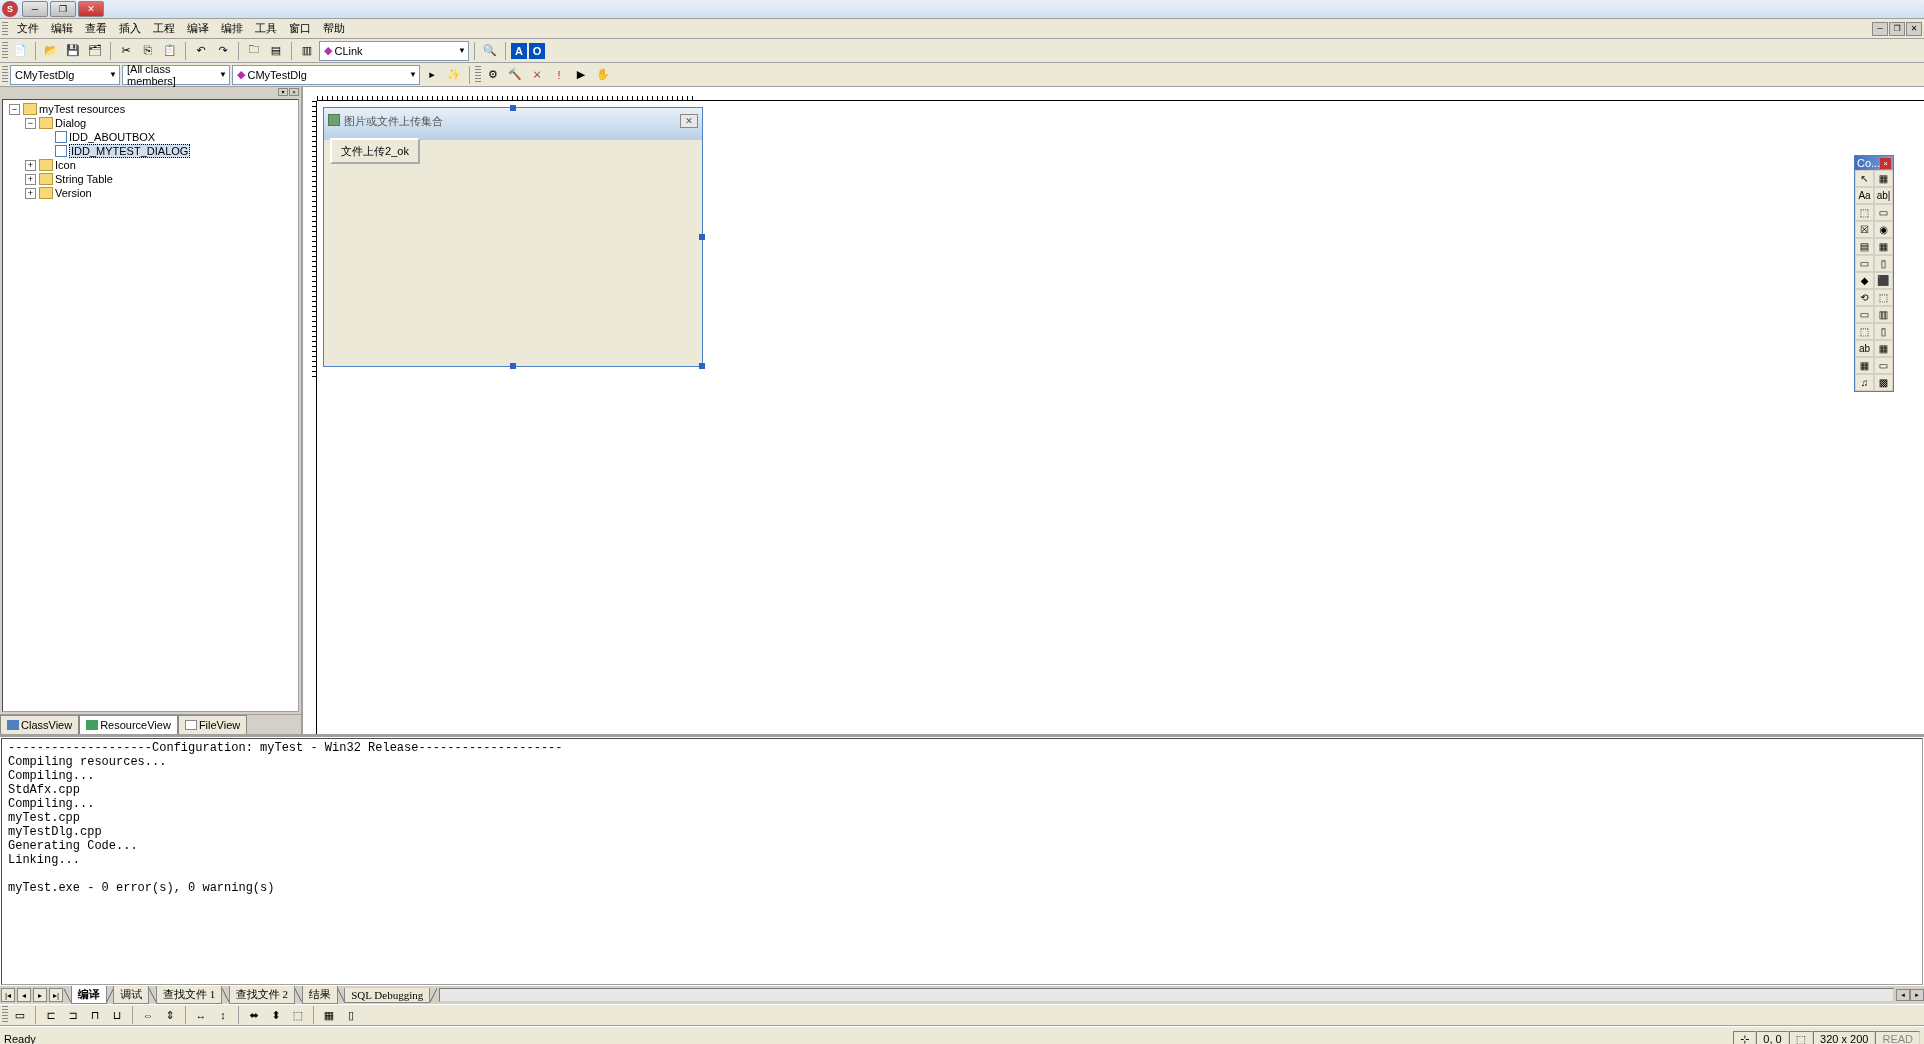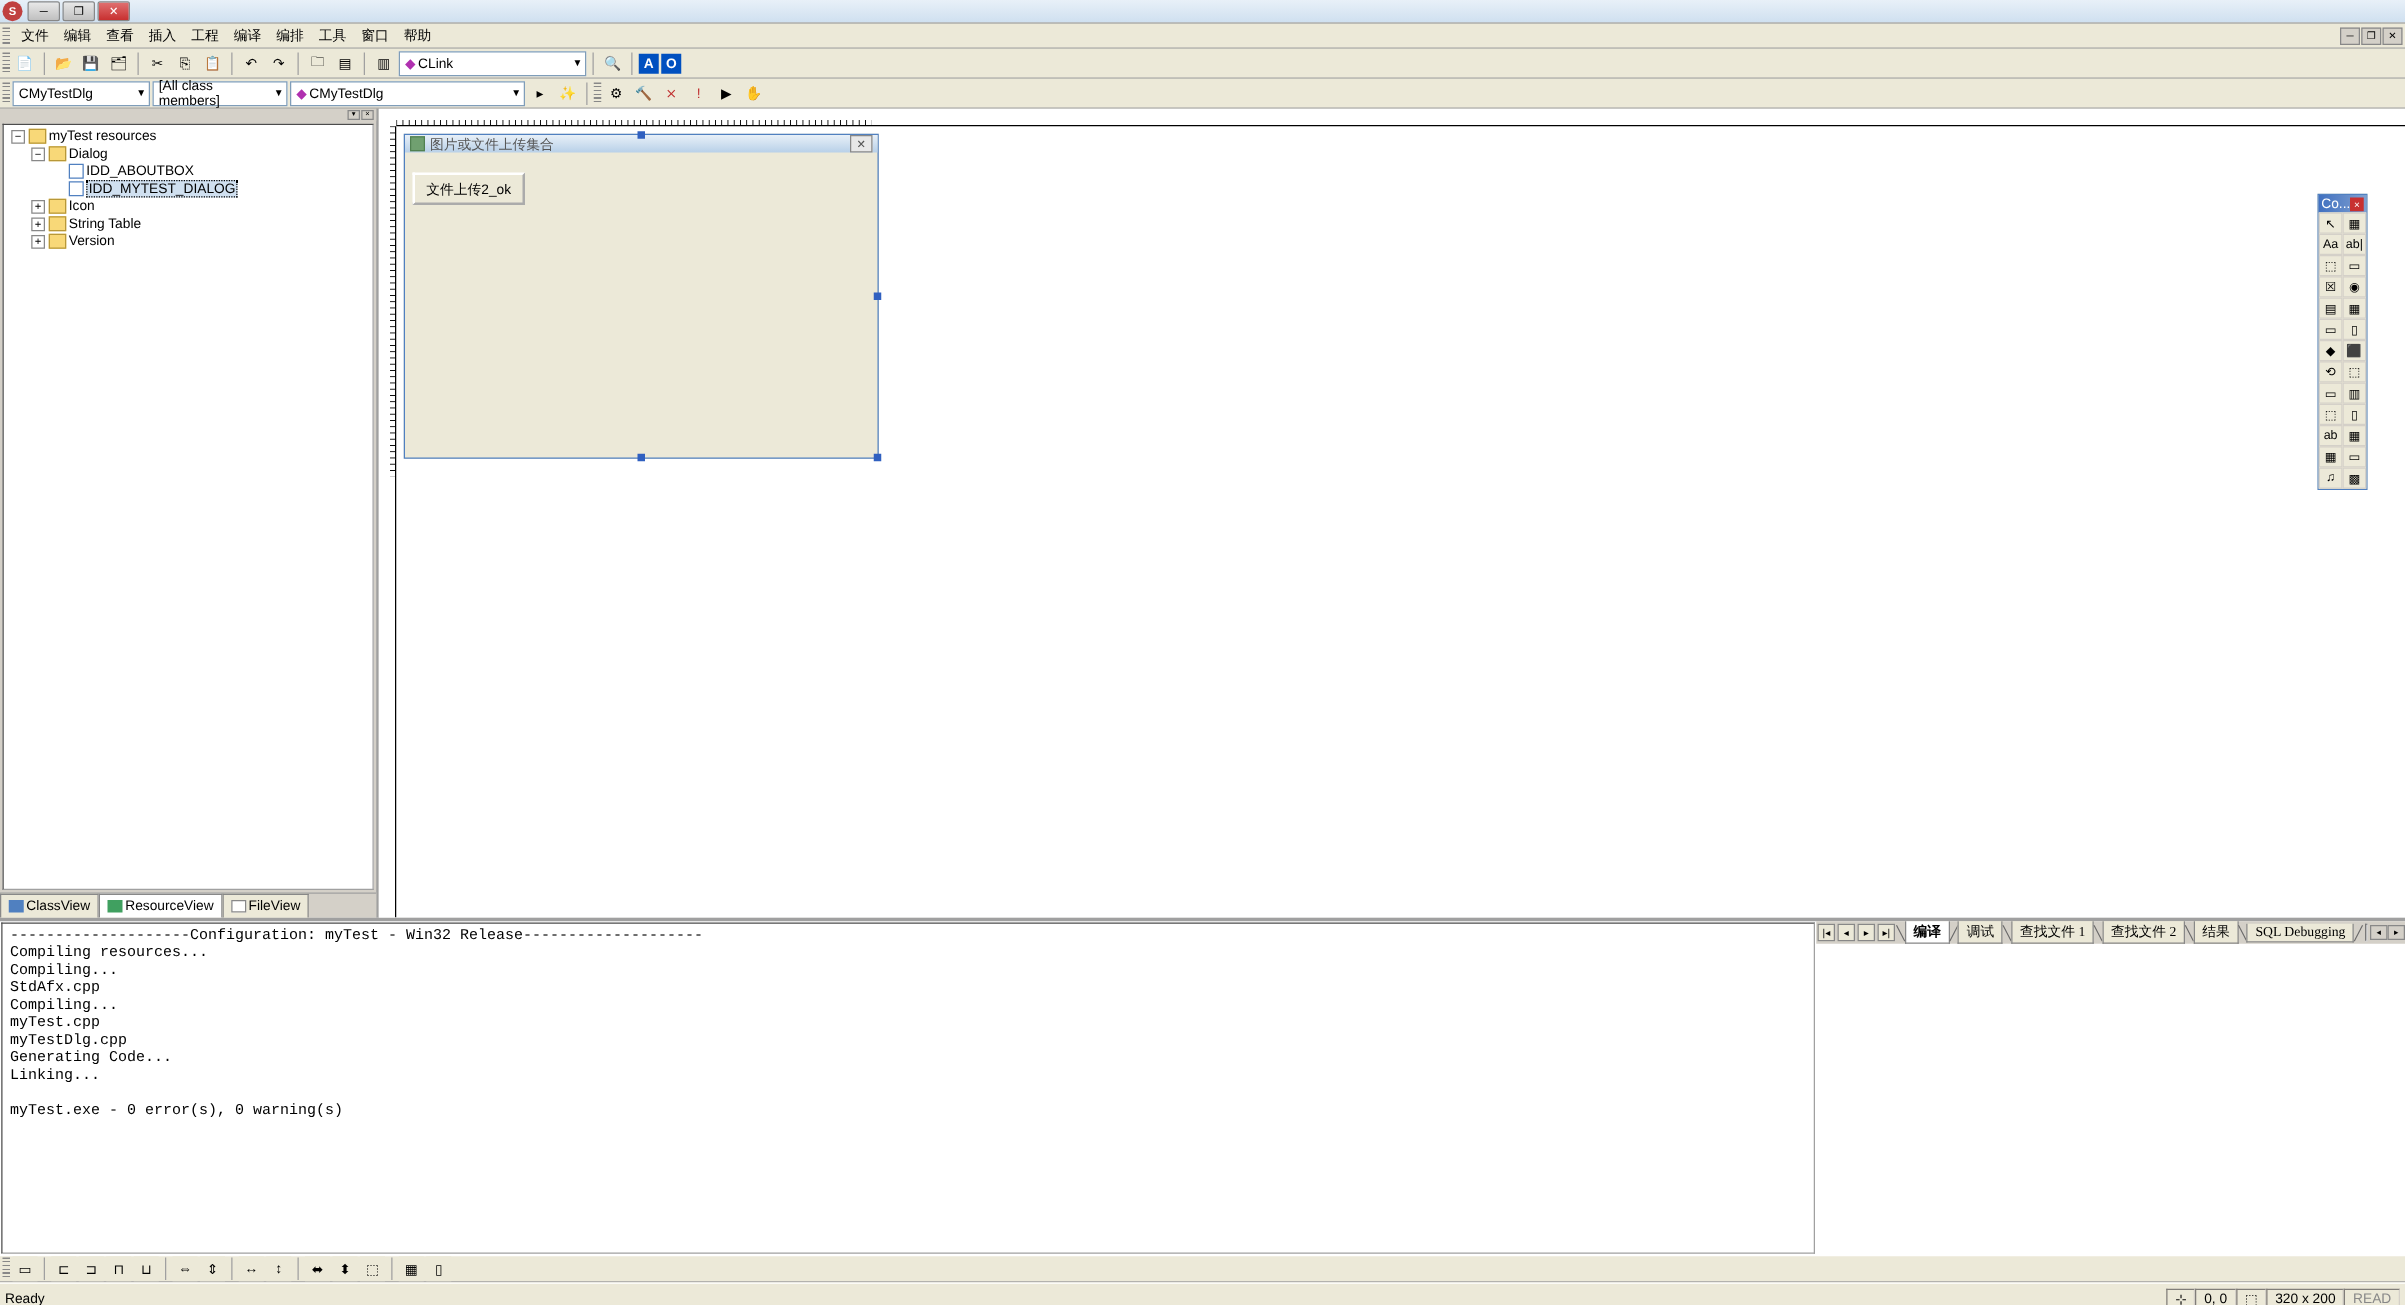--- a/index.html
+++ b/index.html
@@ -59,39 +59,39 @@
 .left-tab.active { background: #fff; justify-content: center; }
 
 
 .editor-area { flex: 1; background: #fff; position: relative; overflow: hidden; }
 .ruler-h { position: absolute; top: 0; left: 14px; right: 0; height: 14px; background: #fff; border-bottom: 1px solid #000; }
 .ruler-h-inner { height: 100%; background-image: repeating-linear-gradient(to right, #000 0, #000 1px, transparent 1px, transparent 5px); background-size: 5px 5px; background-position: 0 9px; background-repeat: repeat-x; width: 380px; }
 .ruler-v { position: absolute; top: 14px; left: 0; width: 14px; bottom: 0; background: #fff; border-right: 1px solid #000; }
 .ruler-v-inner { width: 100%; background-image: repeating-linear-gradient(to bottom, #000 0, #000 1px, transparent 1px, transparent 5px); background-size: 5px 5px; background-position: 9px 0; background-repeat: repeat-y; height: 280px; }
 .design-surface { position: absolute; top: 20px; left: 20px; }
 .dialog-preview { width: 380px; height: 260px; background: #ece9d8; border: 1px solid #5080c0; position: relative; }
-.dialog-preview-title { height: 14px; background: linear-gradient(to bottom, #e8f0f8, #b8d0e8); display: flex; align-items: center; padding: 6px 4px; font-size: 11px; color: #555; }
+.dialog-preview-title { height: 32px; background: linear-gradient(to bottom, #e8f0f8, #b8d0e8); display: flex; padding: 6px 4px; font-size: 11px; color: #555; }
 .dialog-preview-title .dlg-icon { width: 12px; height: 12px; background: #70a070; border: 1px solid #508050; margin-right: 4px; }
 .dialog-preview-title .dlg-close { margin-left: auto; width: 18px; height: 14px; background: #e8e8e8; border: 1px solid #888; display: flex; align-items: center; justify-content: center; font-size: 9px; cursor: pointer; }
 .dialog-preview-button { position: absolute; top: 30px; left: 6px; width: 90px; height: 26px; background: #ece9d8; border: 2px outset #fff; display: flex; align-items: center; justify-content: center; font-size: 11px; cursor: pointer; }
 .sel-handle { position: absolute; width: 6px; height: 6px; background: #3060c0; }
 .sel-handle.tm { top: -3px; left: 50%; margin-left: -3px; }
 .sel-handle.mr { right: -3px; top: 50%; margin-top: -3px; }
 .sel-handle.bm { bottom: -3px; left: 50%; margin-left: -3px; }
 .sel-handle.br { right: -3px; bottom: -3px; }
 
 
 .controls-palette { position: absolute; top: 68px; right: 30px; width: 40px; background: #ece9d8; border: 1px solid #5080c0; }
 .cp-title { height: 14px; background: linear-gradient(to right, #4070c0, #80a0d0); display: flex; align-items: center; padding: 0 2px; color: #fff; font-size: 9px; }
 .cp-title .cp-close { margin-left: auto; width: 11px; height: 11px; background: #c83030; color: #fff; display: flex; align-items: center; justify-content: center; font-size: 8px; cursor: pointer; }
 .cp-grid { display: grid; grid-template-columns: 1fr 1fr; }
 .cp-tool { width: 19px; height: 17px; border: 1px solid #d4d0c8; display: flex; align-items: center; justify-content: center; cursor: pointer; font-size: 10px; background: #ece9d8; }
 
 
-.output-panel { height: 270px; display: flex; flex-direction: row; background: #fff; border-top: 3px solid #a0a0a0; }
+.output-panel { height: 270px; display: flex; flex-direction: column; background: #fff; border-top: 3px solid #a0a0a0; }
 .output-text { flex: 1; background: #fff; font-family: "Courier New", monospace; font-size: 12px; padding: 2px 6px; white-space: pre; overflow: auto; border: 1px inset #a0a0a0; margin: 1px; }
 .output-tabs-row { height: 18px; display: flex; align-items: center; background: #d4d0c8; }
 .out-nav { width: 14px; height: 14px; border: 1px solid #888; background: #ece9d8; display: flex; align-items: center; justify-content: center; font-size: 8px; cursor: pointer; margin: 0 1px; }
 .out-tab { padding: 1px 6px; background: #ece9d8; border: 1px solid #888; border-top: none; font-size: 11px; display: flex; align-items: center; cursor: pointer; font-family: SimSun, serif; }
 .out-tab.active { background: #fff; font-weight: bold; }
 .out-tab-sep { font-family: serif; color: #666; }
 .out-scrollbar { flex: 1; height: 14px; margin: 0 2px; background: #e8e8e8; border: 1px inset #ccc; position: relative; }
 .out-scroll-btn { width: 14px; height: 12px; background: #d4d0c8; border: 1px solid #888; display: flex; align-items: center; justify-content: center; font-size: 7px; cursor: pointer; }
 
 

